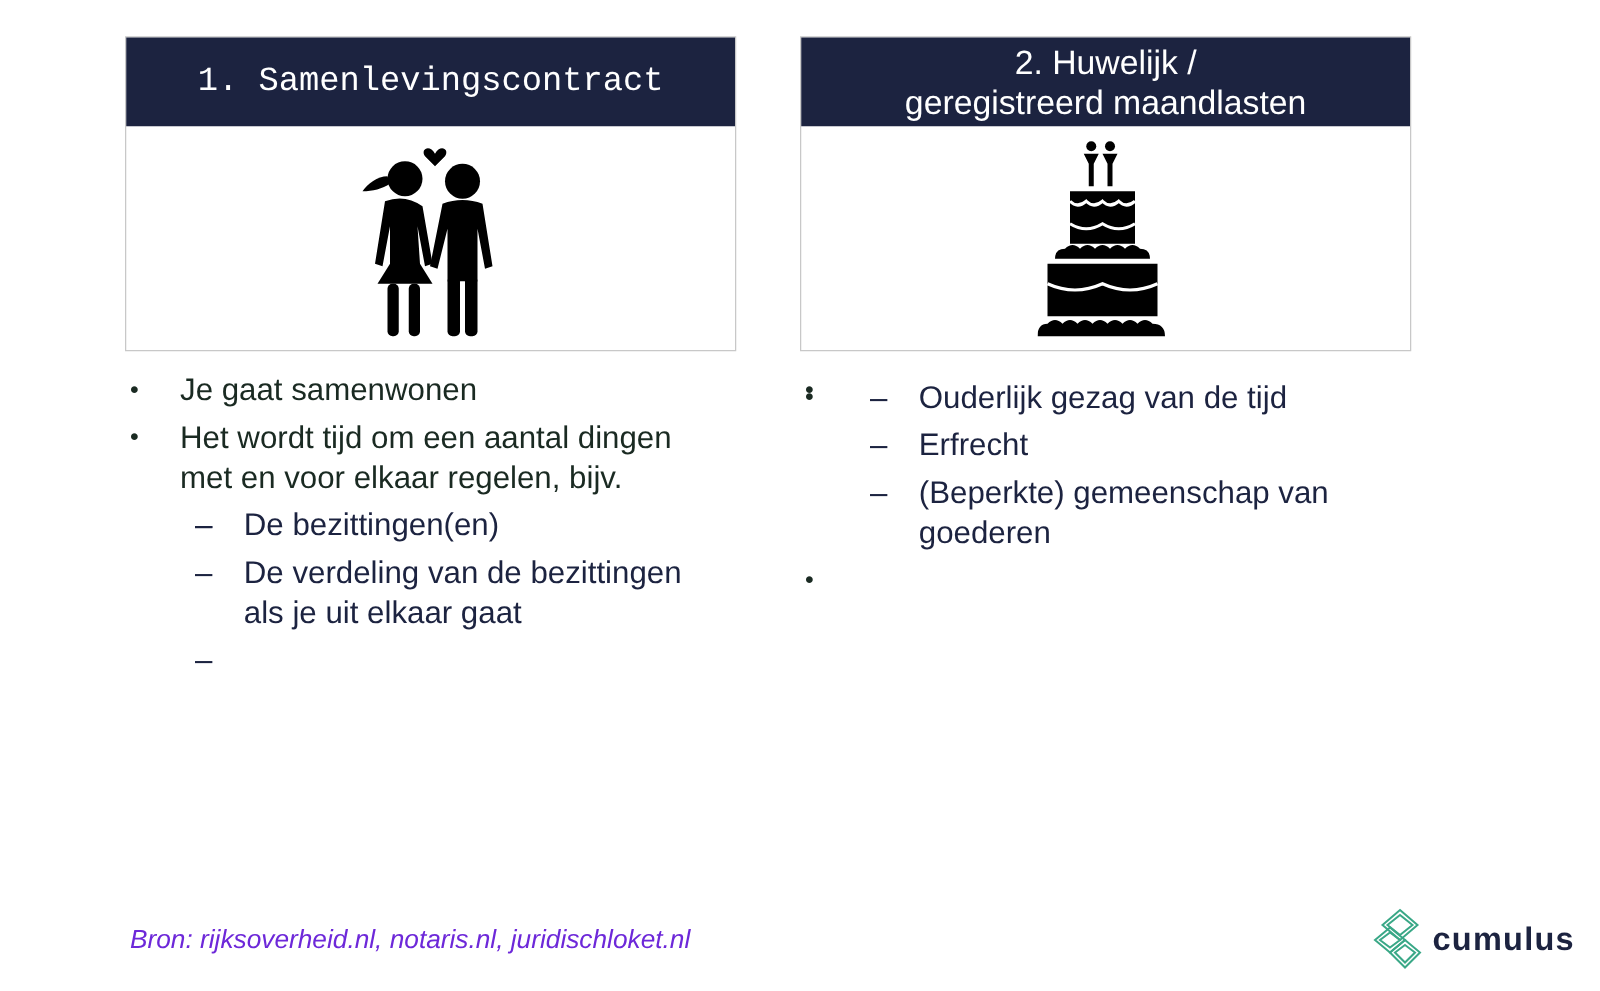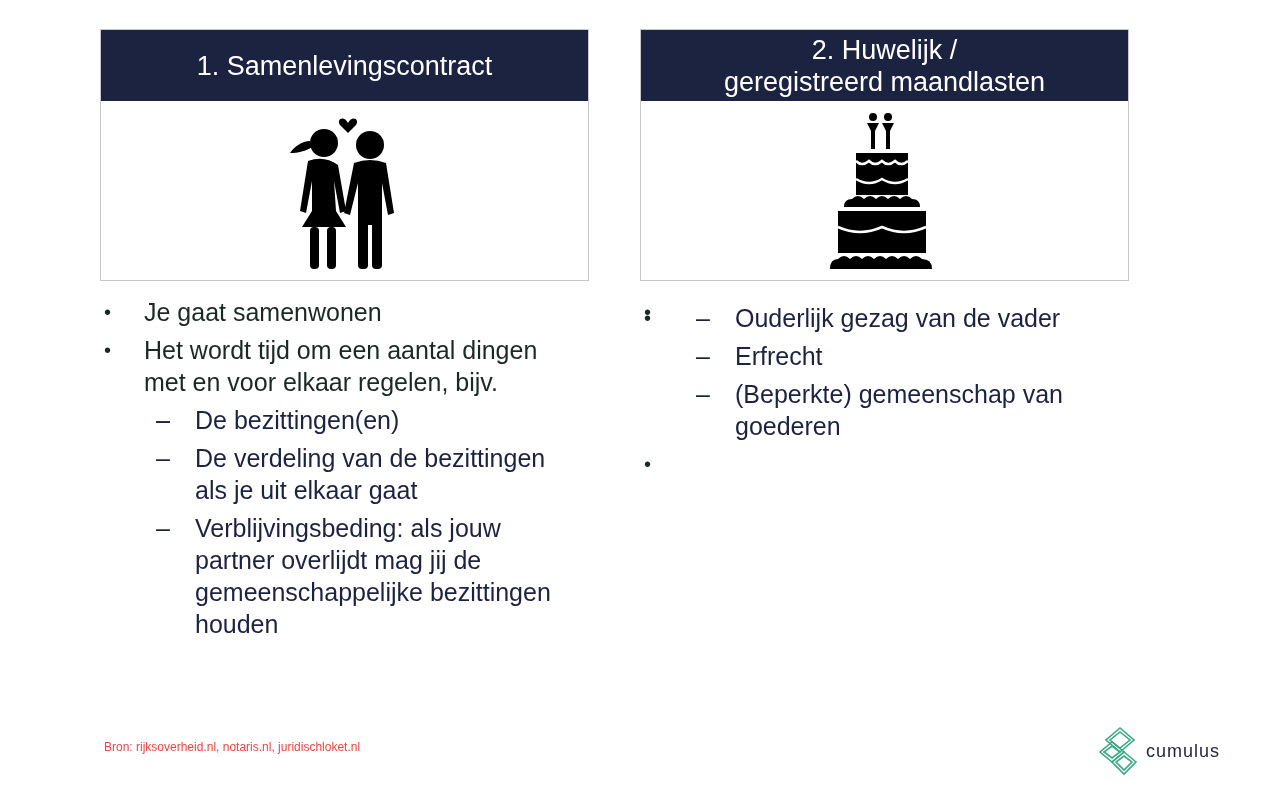--- a/index.html
+++ b/index.html
@@ -4,41 +4,41 @@
 <style>
   html, body { margin:0; padding:0; }
   body {
     width:1280px; height:793px; background:#ffffff; position:relative; overflow:hidden;
     font-family:"Liberation Sans", sans-serif;
   }
   .card {
     position:absolute; top:29px; width:489px; height:252px;
     border:1px solid #c8c8c8; box-sizing:border-box; background:#fff;
   }
-  .card-1 { left:100px; }
+  .card-1 { left:100px;font-family:Liberation Mono, monospace; }
   .card-2 { left:640px; }
   .card-header {
     height:71px; background:#1c2340; color:#ffffff;
     display:flex; align-items:center; justify-content:center; text-align:center;
     font-size:27px; line-height:32px;
   }
   .card-header .line { display:block; }
   .card-icon { position:absolute; left:0; right:0; top:71px; bottom:0; display:flex; justify-content:center; align-items:center; }
 
   .list { position:absolute; top:296px; width:480px; font-size:25px; line-height:32px; }
   .list-1 { left:100px; }
   .list-2 { left:640px; }
   .bullet { position:relative; padding-left:44px; color:#1a2a22; margin-bottom:6px; }
   .bullet .mark { position:absolute; left:4px; top:0; font-size:20px; }
   .sub { position:relative; padding-left:95px; color:#1c2340; margin-bottom:6px; }
   .sub .mark { position:absolute; left:56px; top:0; }
 
-  .source { position:absolute; left:104px; top:740px; font-size:12px; color:#ef4444; }
+  .source { position:absolute; left:104px; top:740px; font-size:21px; color:#6d28d9;font-style:italic; }
   .logo { position:absolute; left:1098px; top:726px; display:flex; align-items:center; }
-  .logo-text { font-size:18px; font-weight:normal; color:#1c2340; margin-left:4px; letter-spacing:1px; }
+  .logo-text { font-size:26px; font-weight:bold; color:#1c2340; margin-left:4px; letter-spacing:1px; }
 </style>
 </head>
 <body>
 
 <div class="card card-1">
   <div class="card-header">
     <span class="line">1. Samenlevingscontract</span>
   </div>
   <div class="card-icon">
     <svg width="130" height="160" viewBox="0 0 130 160">
@@ -104,34 +104,33 @@
   <div class="sub">
     <span class="mark">–</span>
     <span>De bezittingen(en)</span>
   </div>
   <div class="sub">
     <span class="mark">–</span>
     <span>De verdeling van de bezittingen als je uit elkaar gaat</span>
   </div>
   <div class="sub">
     <span class="mark">–</span>
-    <span>Verblijvingsbeding: als jouw partner overlijdt mag jij de gemeenschappelijke bezittingen houden</span>
   </div>
 </div>
 
 <div class="list list-2">
   <div class="bullet">
     <span class="mark">•</span>
   </div>
   <div class="bullet">
     <span class="mark">•</span>
   </div>
   <div class="sub">
     <span class="mark">–</span>
-    <span>Ouderlijk gezag van de vader</span>
+    <span>Ouderlijk gezag van de tijd</span>
   </div>
   <div class="sub">
     <span class="mark">–</span>
     <span>Erfrecht</span>
   </div>
   <div class="sub">
     <span class="mark">–</span>
     <span>(Beperkte) gemeenschap van goederen</span>
   </div>
   <div class="bullet">

